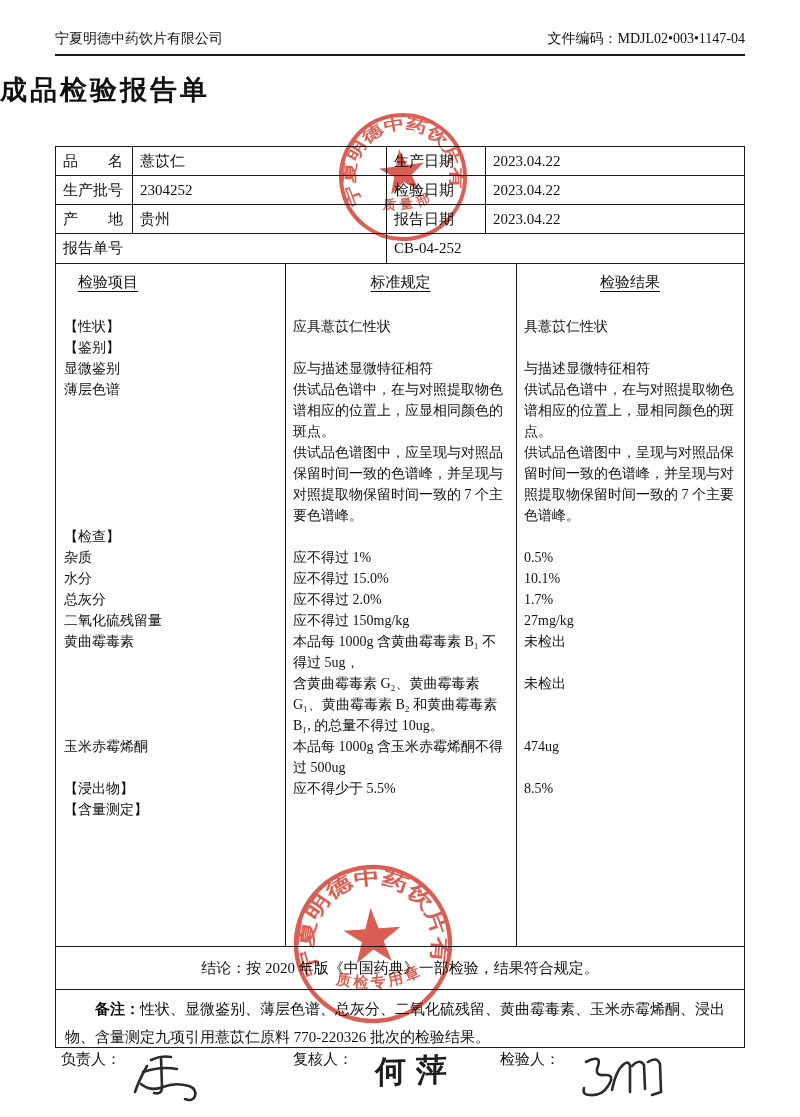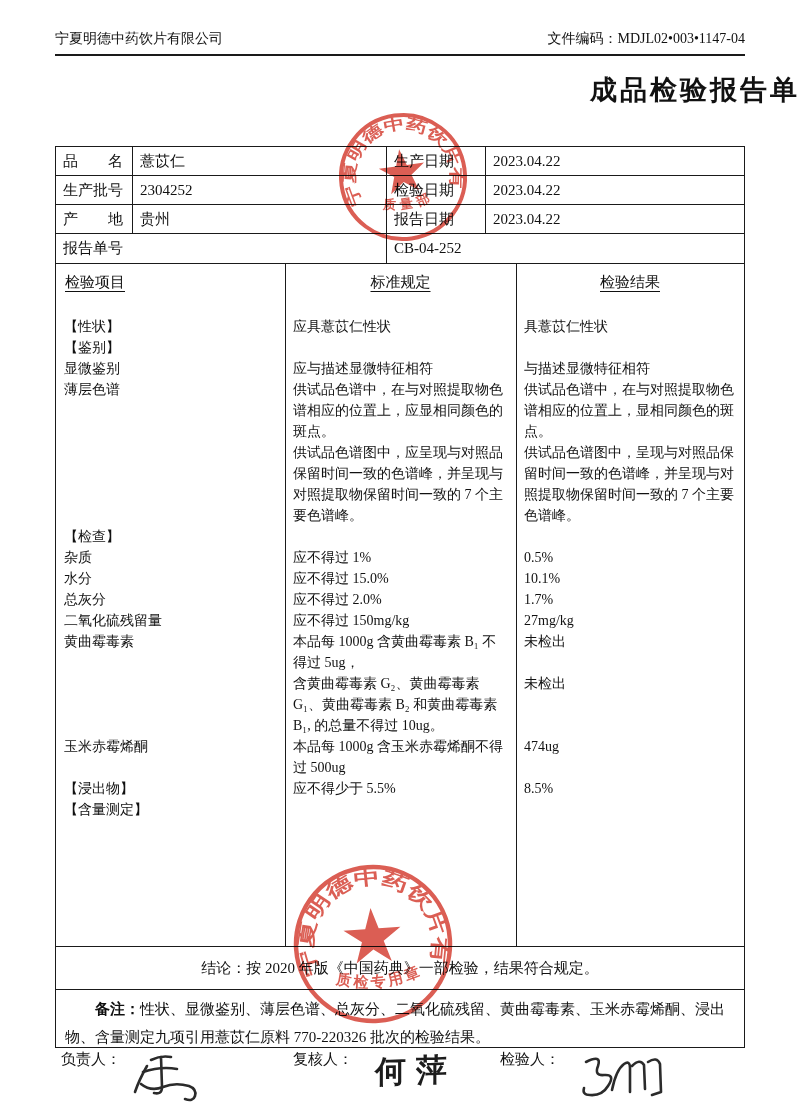--- a/index.html
+++ b/index.html
@@ -7,21 +7,21 @@
   .page {
     position:relative; width:800px; height:1117px; margin:0 auto;
     background:#fff; color:#111;
     font-family:"Liberation Serif","DejaVu Serif",serif;
     overflow:hidden;
   }
   
   .topbar { position:absolute; left:55px; right:55px; top:30px;
     display:flex; justify-content:space-between; font-size:14px; }
   .rule { position:absolute; left:55px; right:55px; top:54px; height:2px; background:#1a1a1a; }
-  .title { position:absolute; left:0; right:0; top:72px; text-align:right;
+  .title { position:absolute; left:0; right:0; top:72px; text-align:left;
     font-size:27px; font-weight:bold; letter-spacing:3px; }
 
   
   .doc-table { position:absolute; left:55px; top:146px; width:690px; height:902px;
     border:1px solid #1a1a1a; }
 
   
   .info-grid { display:grid; grid-template-columns:77px 254px 99px 258px;
     grid-template-rows:29px 29px 29px 29px; width:100%; font-size:15px; }
   .ig { display:flex; align-items:center; padding-left:7px; white-space:nowrap; overflow:hidden; }
@@ -30,21 +30,21 @@
   .ig.sp2a { grid-column:1/3; }
   .ig.sp2b { grid-column:3/5; }
 
   
   .body { position:relative; width:100%; height:684px; border-top:1px solid #1a1a1a;
     border-bottom:1px solid #1a1a1a; font-size:14px; }
   .vline { position:absolute; top:0; bottom:0; width:1px; background:#1a1a1a; }
   .v1 { left:229px; } .v2 { left:460px; }
   .bhead { display:grid; grid-template-columns:229px 231px 228px; padding-top:9px; height:40px; font-size:15px; }
   .bhead span { text-decoration:underline; text-underline-offset:4px; }
-  .bhead .h1 { margin-left:9px; justify-self:start; }
+  .bhead .h1 { margin-left:22px; justify-self:start; }
   .bhead .h2, .bhead .h3 { justify-self:center; }
   .brows { margin-top:12px; }
   .brow { display:grid; grid-template-columns:229px 231px 228px; }
   .bc { padding:0 7px 0 8px; line-height:21px; }
 
   
   .concl { height:43px; border-bottom:1px solid #1a1a1a; text-align:center;
     line-height:42px; font-size:15px; }
   .concl b { font-weight:normal; }
   .remark { padding:5px 9px 0 9px; font-size:15px; line-height:28px; }

